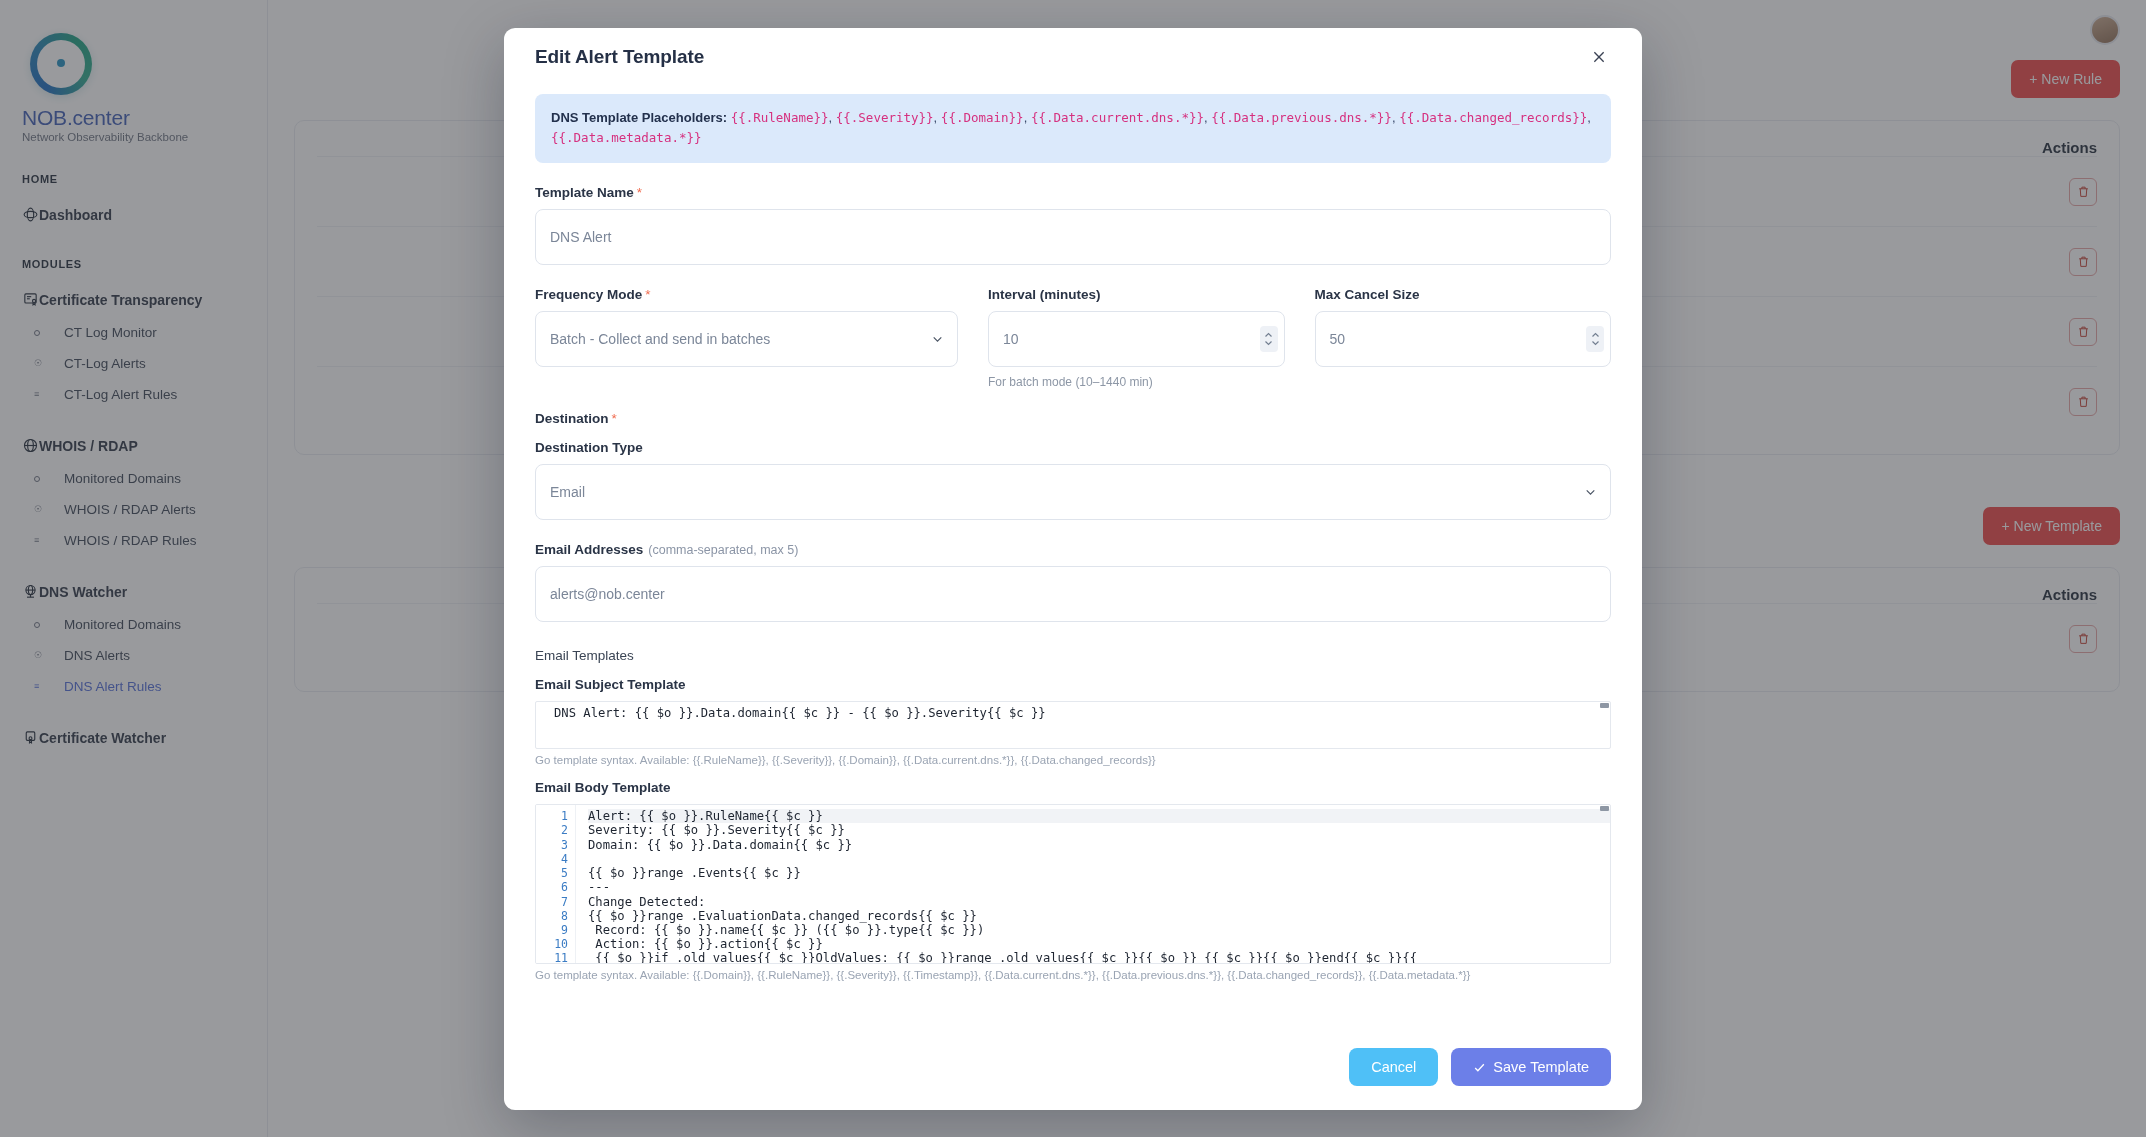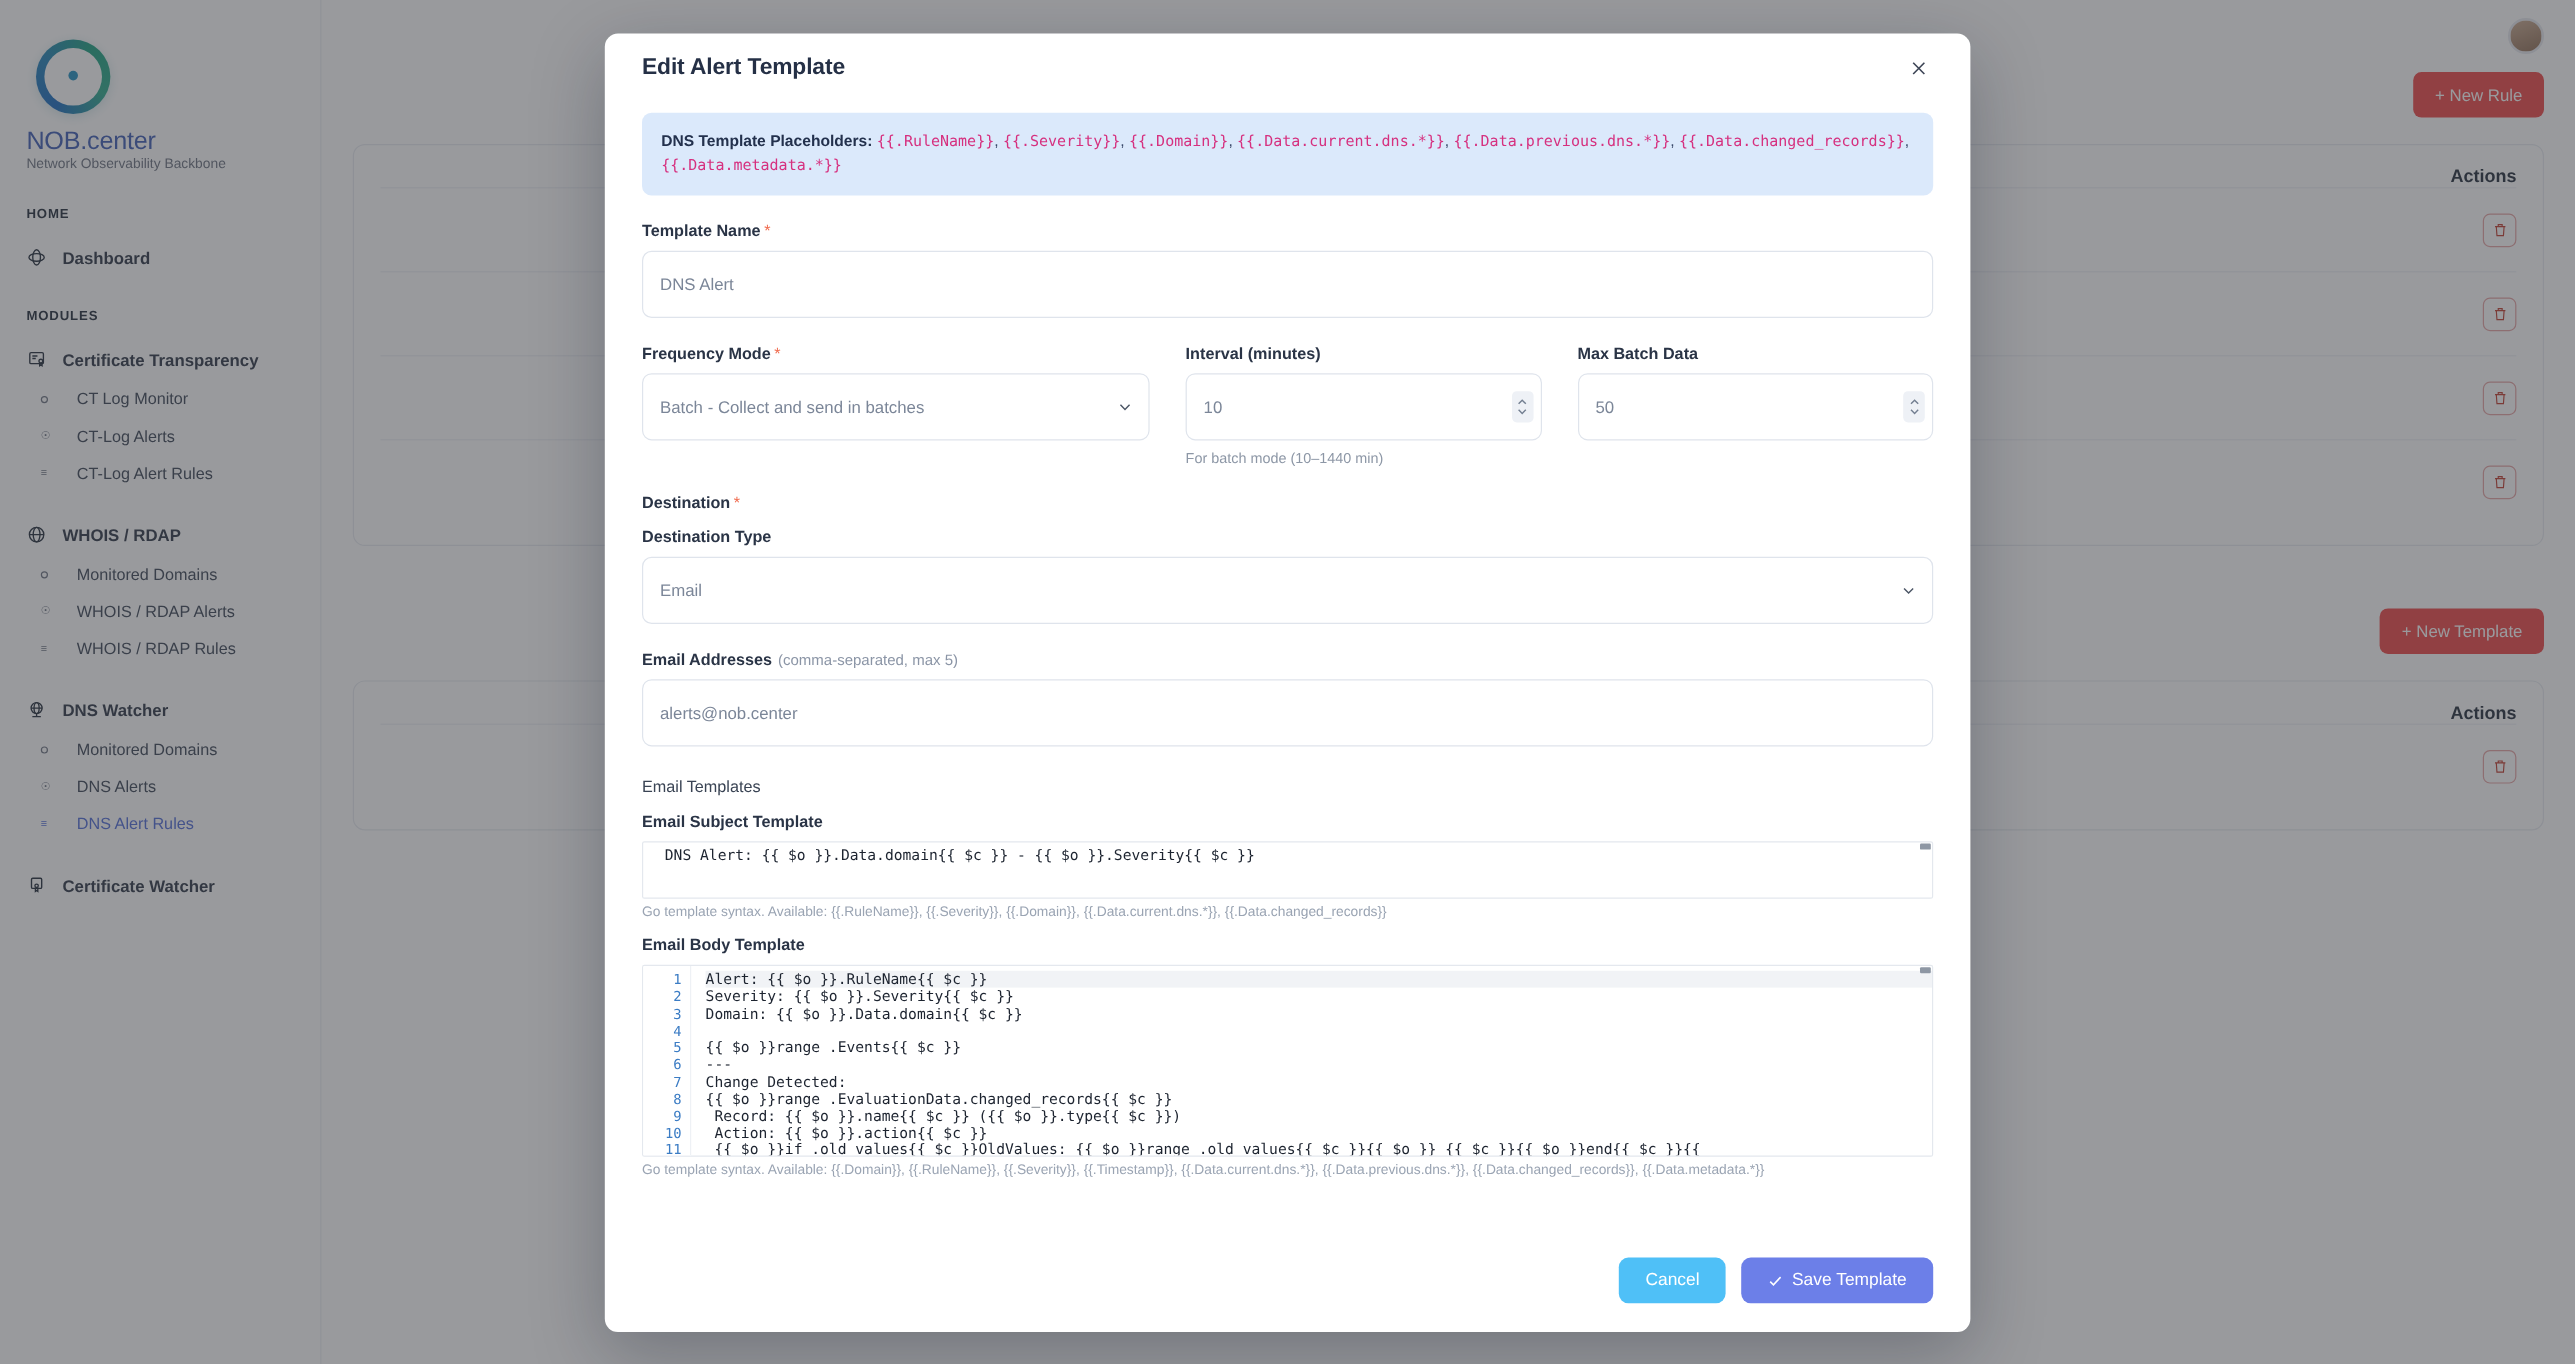--- a/index.html
+++ b/index.html
@@ -42,21 +42,21 @@
     font-size: 21px; color: #3b5bb5; padding-left: 22px; letter-spacing: -.2px;
     line-height: 1.1;
   }
   .brand-sub { font-size: 11.5px; color: #6b7280; padding-left: 22px; margin-top: 2px; }
 
   .nav-section {
     font-size: 11px; font-weight: bold; letter-spacing: .7px;
     color: #1f2937; padding: 26px 0 12px 22px;
   }
   .nav-item {
-    display: flex; align-items: center; gap: 13px;
+    display: flex; align-items: center; 
     padding: 9px 0 9px 22px; font-size: 14px; color: #2b3443;
     cursor: pointer;
   }
   .nav-item.bold { font-weight: bold; }
   .nav-sub {
     display: flex; align-items: center; gap: 13px;
     padding: 8px 0 8px 34px; font-size: 13.5px; color: #3a4454;
     cursor: pointer;
   }
   .nav-sub.active { color: #4f6bd8; }
@@ -480,21 +480,21 @@
                 <polyline points="2,6 6,2 10,6"></polyline>
               </svg>
             <svg viewBox="0 0 12 8" fill="none" stroke="currentColor" stroke-width="1.6">
                 <polyline points="2,2 6,6 10,2"></polyline>
               </svg>
           </span>
         </div>
         <div class="hint">For batch mode (10–1440 min)</div>
       </div>
       <div>
-        <label class="label">Max Batch Data</label>
+        <label class="label">Max Cancel Size</label>
         <div class="num-wrap">
           <input class="input" value="50" style="">
           <span class="stepper">
             <svg viewBox="0 0 12 8" fill="none" stroke="currentColor" stroke-width="1.6">
                 <polyline points="2,6 6,2 10,6"></polyline>
               </svg>
             <svg viewBox="0 0 12 8" fill="none" stroke="currentColor" stroke-width="1.6">
                 <polyline points="2,2 6,6 10,2"></polyline>
               </svg>
           </span>

